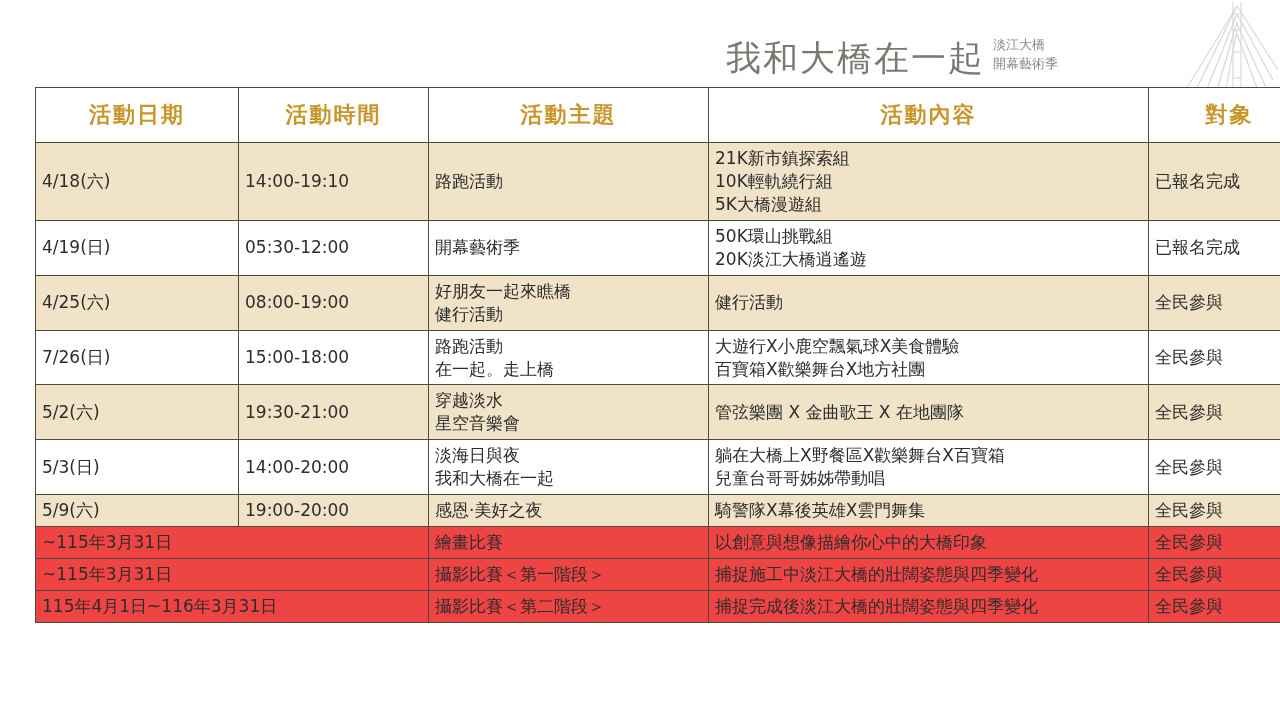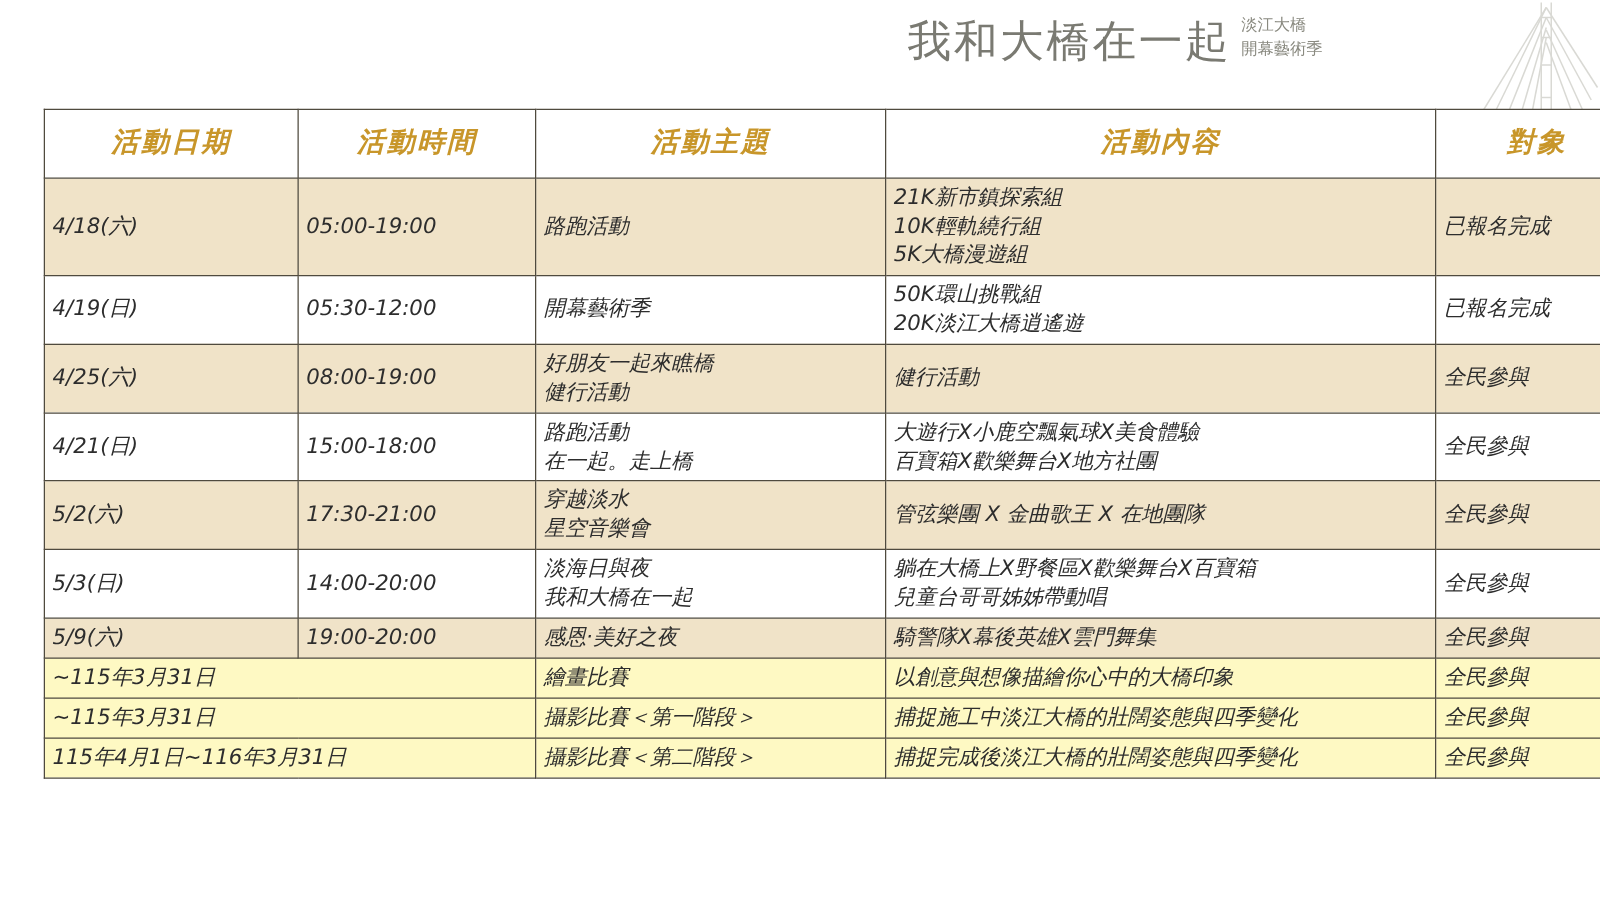--- a/index.html
+++ b/index.html
@@ -46,20 +46,21 @@
   }
 
   .sub-title {
     display: flex;
     flex-direction: column;
     font-size: 13px;
     color: #8a8a80;
     line-height: 1.45;
     padding-bottom: 4px;
     white-space: nowrap;
+    margin-top: 24px;
   }
 
   
   .bridge {
     position: absolute;
     right: 0;
     top: 0;
     width: 215px;
     height: 112px;
     overflow: hidden;
@@ -80,35 +81,34 @@
   }
 
   table.schedule th,
   table.schedule td {
     border: 1px solid #4f4a3e;
     vertical-align: middle;
     padding: 4px 6px;
     font-size: 17px;
     color: #2d2d2d;
     line-height: 1.35;
-    font-style: italic;
   }
 
   table.schedule thead th {
     height: 46px;
     background: #ffffff;
     color: #c8962a;
     font-size: 22px;
     font-weight: bold;
     letter-spacing: 2px;
   }
 
   tr.row-odd td  { background: #f0e3c8; }
   tr.row-even td { background: #ffffff; }
-  tr.row-green td { background: #fef9c3; }
+  tr.row-green td { background: #ef4444; }
 
   td.cell-multiline { line-height: 1.5; }
 
   .c0 { width: 190px; }
   .c1 { width: 177px; }
   .c2 { width: 267px; }
   .c3 { width: 427px; }
   .c4 { width: 149px; }
 
   .line { display: block; }
@@ -162,21 +162,21 @@
           <th class="c3">活動內容</th>
           <th class="c4">對象</th>
         </tr>
       </thead>
       <tbody id="table-body">
           <tr class="row-odd">
             <td class="c0">
               <span class="line">4/18(六)</span>
             </td>
             <td class="c1">
-              <span class="line">05:00-19:00</span>
+              <span class="line">14:00-19:10</span>
             </td>
             <td class="c2">
               <span class="line">路跑活動</span>
             </td>
             <td class="c3 cell-multiline">
               <span class="line">21K新市鎮探索組</span>
               <span class="line">10K輕軌繞行組</span>
               <span class="line">5K大橋漫遊組</span>
             </td>
             <td class="c4">
@@ -214,21 +214,21 @@
             </td>
             <td class="c3">
               <span class="line">健行活動</span>
             </td>
             <td class="c4">
               <span class="line">全民參與</span>
             </td>
           </tr>
           <tr class="row-even">
             <td class="c0">
-              <span class="line">4/21(日)</span>
+              <span class="line">7/26(日)</span>
             </td>
             <td class="c1">
               <span class="line">15:00-18:00</span>
             </td>
             <td class="c2 cell-multiline">
               <span class="line">路跑活動</span>
               <span class="line">在一起。走上橋</span>
             </td>
             <td class="c3 cell-multiline">
               <span class="line">大遊行X小鹿空飄氣球X美食體驗</span>
@@ -236,21 +236,21 @@
             </td>
             <td class="c4">
               <span class="line">全民參與</span>
             </td>
           </tr>
           <tr class="row-odd">
             <td class="c0">
               <span class="line">5/2(六)</span>
             </td>
             <td class="c1">
-              <span class="line">17:30-21:00</span>
+              <span class="line">19:30-21:00</span>
             </td>
             <td class="c2 cell-multiline">
               <span class="line">穿越淡水</span>
               <span class="line">星空音樂會</span>
             </td>
             <td class="c3">
               <span class="line">管弦樂團 X 金曲歌王 X 在地團隊</span>
             </td>
             <td class="c4">
               <span class="line">全民參與</span>

